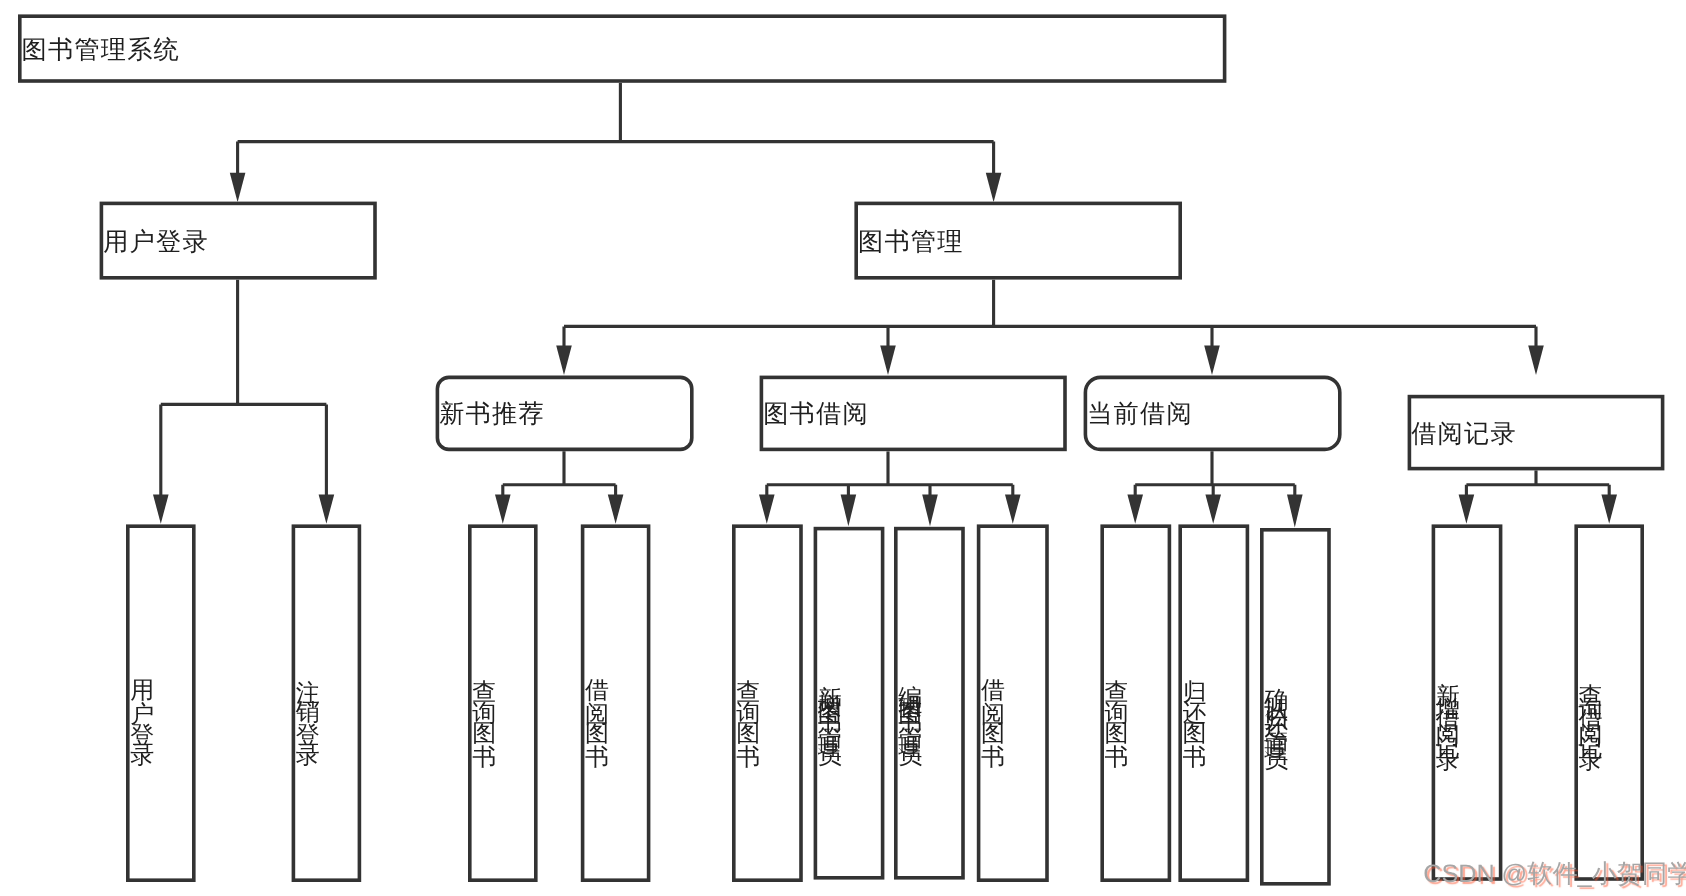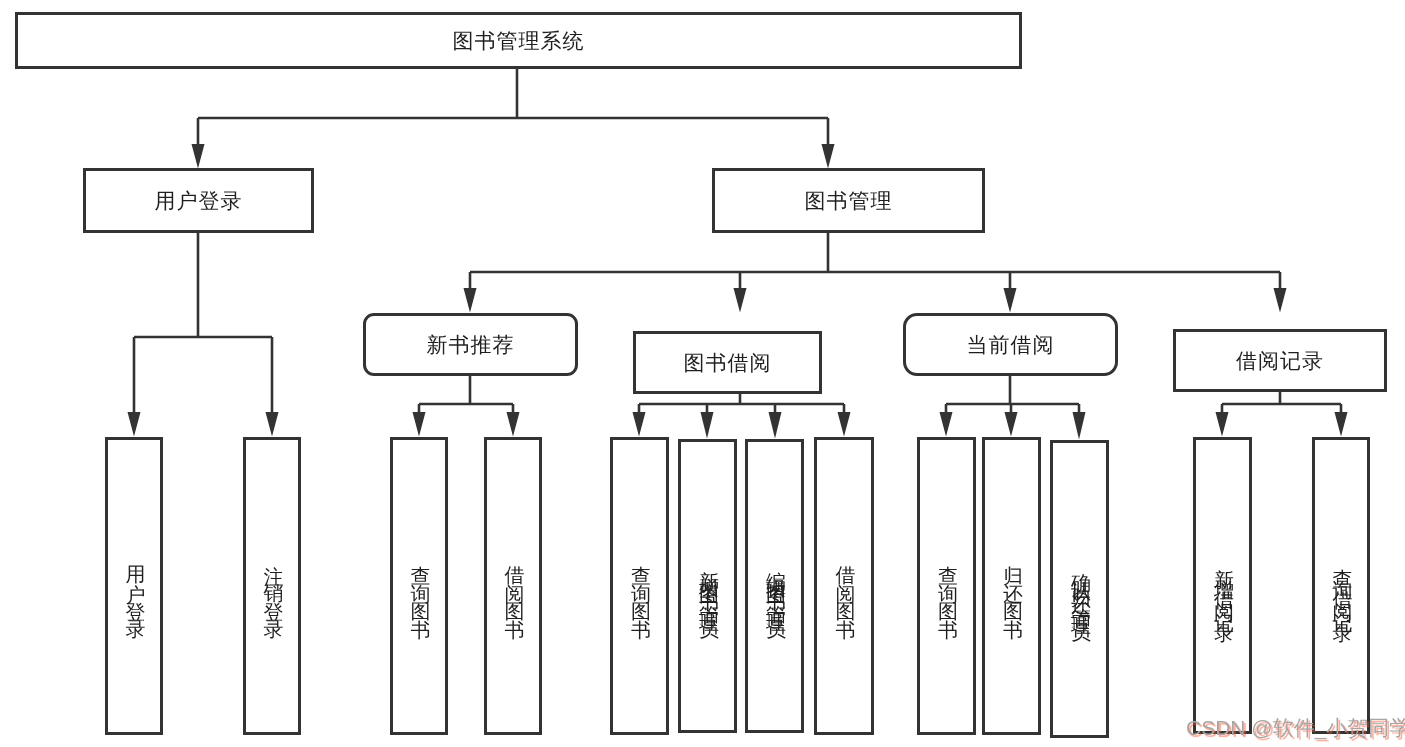--- a/index.html
+++ b/index.html
@@ -16,42 +16,41 @@
     left: 0; top: 0;
     width: 1405px; height: 747px;
   }
   .box {
     position: absolute;
     box-sizing: border-box;
     border: 3px solid #333333;
     background: #ffffff;
     display: flex;
     align-items: center;
-    justify-content: center;
+    justify-content: flex-start;
     color: #1f1f1f;
-    font-family: Liberation Mono, monospace;
   }
   .box.h { font-size: 21px; letter-spacing: 1px; }
   .box.v span {
     display: inline-block;
     writing-mode: vertical-rl;
     text-orientation: mixed;
     font-size: 20px;
     line-height: 1;
   }
   .box.v4 span { letter-spacing: 18px; }
   .box.v6 span { letter-spacing: 11px; }
   .box.v9 span { letter-spacing: 7px; }
 
   
   .n-root   { left: 15px;   top: 12px;  width: 1007px; height: 57px; }
   .n-user   { left: 83px;   top: 168px; width: 231px;  height: 65px; }
   .n-book   { left: 712px;  top: 168px; width: 273px;  height: 65px; }
   .n-rec    { left: 363px;  top: 313px; width: 215px;  height: 63px; border-radius: 11px; }
-  .n-bor    { left: 633px;  top: 331px; width: 189px;  height: 63px; }
+  .n-bor    { left: 633px;  top: 313px; width: 256px;  height: 63px; }
   .n-cur    { left: 903px;  top: 313px; width: 215px;  height: 63px; border-radius: 14px; }
   .n-log    { left: 1173px; top: 313px; width: 214px;  height: 63px; margin-top: 16px; }
 
   .n-u1 { left: 105px;  top: 437px; width: 58px; height: 298px; }
   .n-u2 { left: 243px;  top: 437px; width: 58px; height: 298px; }
   .n-r1 { left: 390px;  top: 437px; width: 58px; height: 298px; }
   .n-r2 { left: 484px;  top: 437px; width: 58px; height: 298px; }
   .n-b1 { left: 610px;  top: 437px; width: 59px; height: 298px; }
   .n-b2 { left: 678px;  top: 439px; width: 59px; height: 294px; }
   .n-b3 { left: 745px;  top: 439px; width: 59px; height: 294px; }

